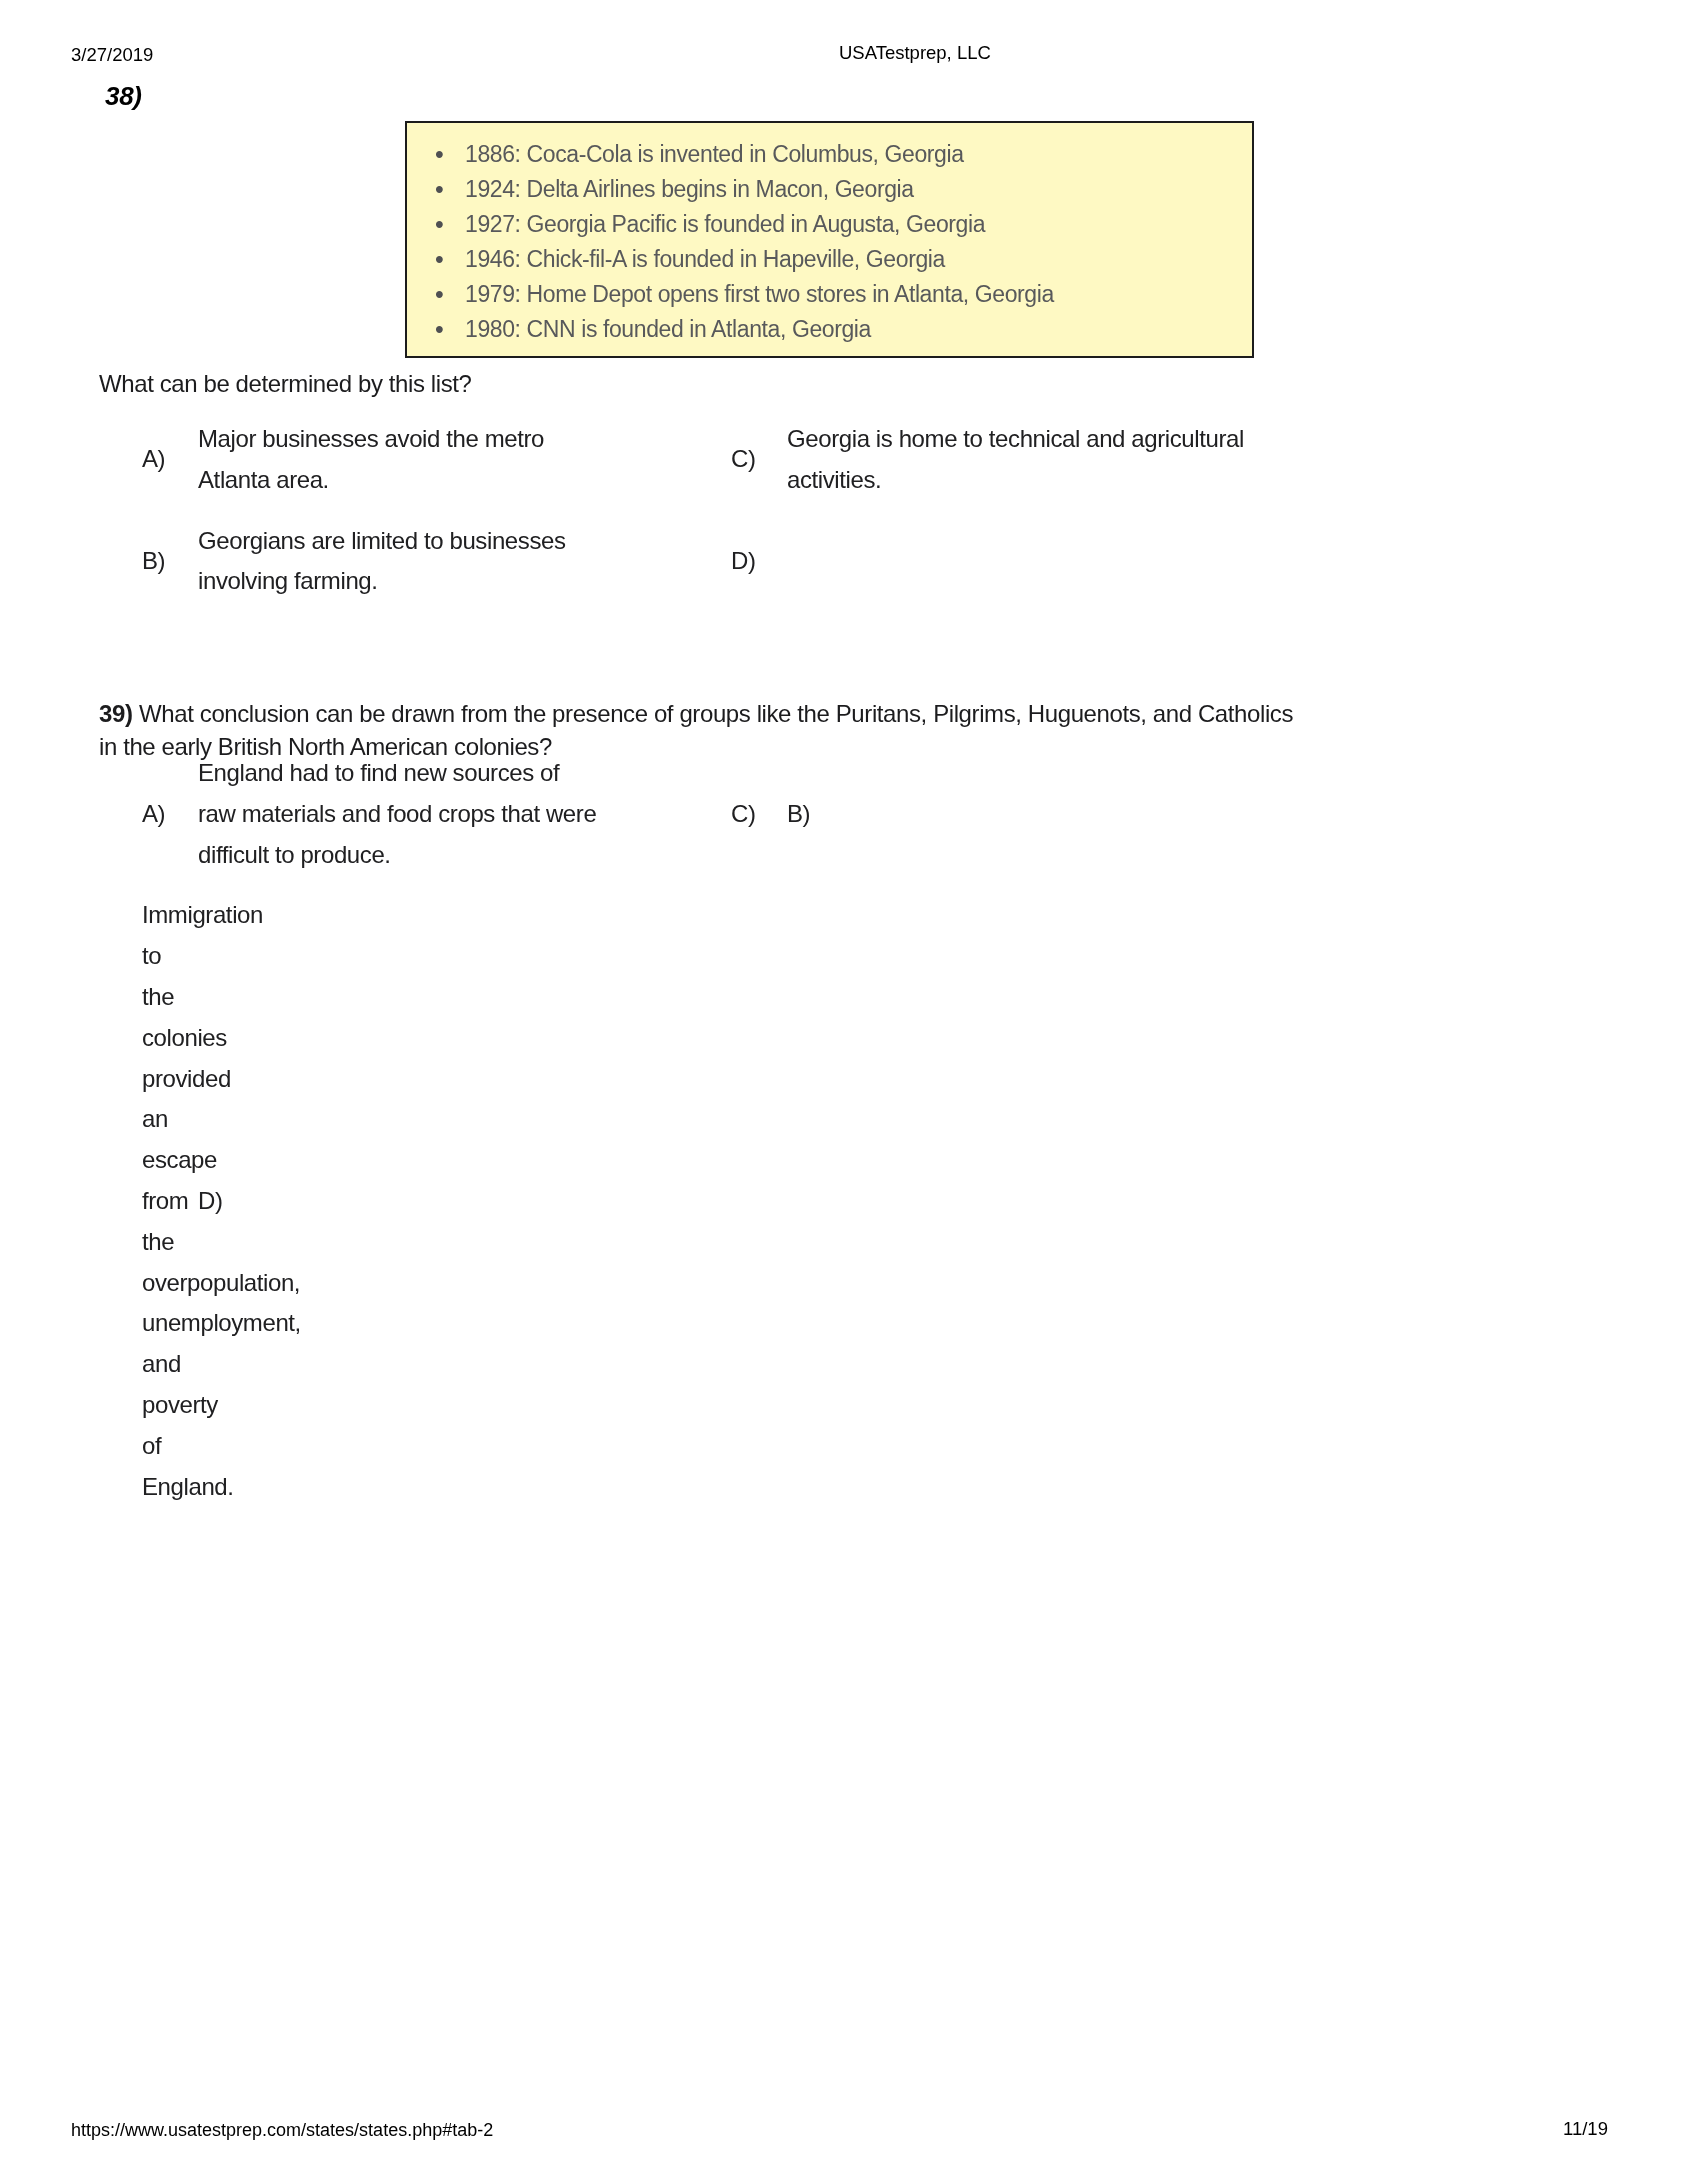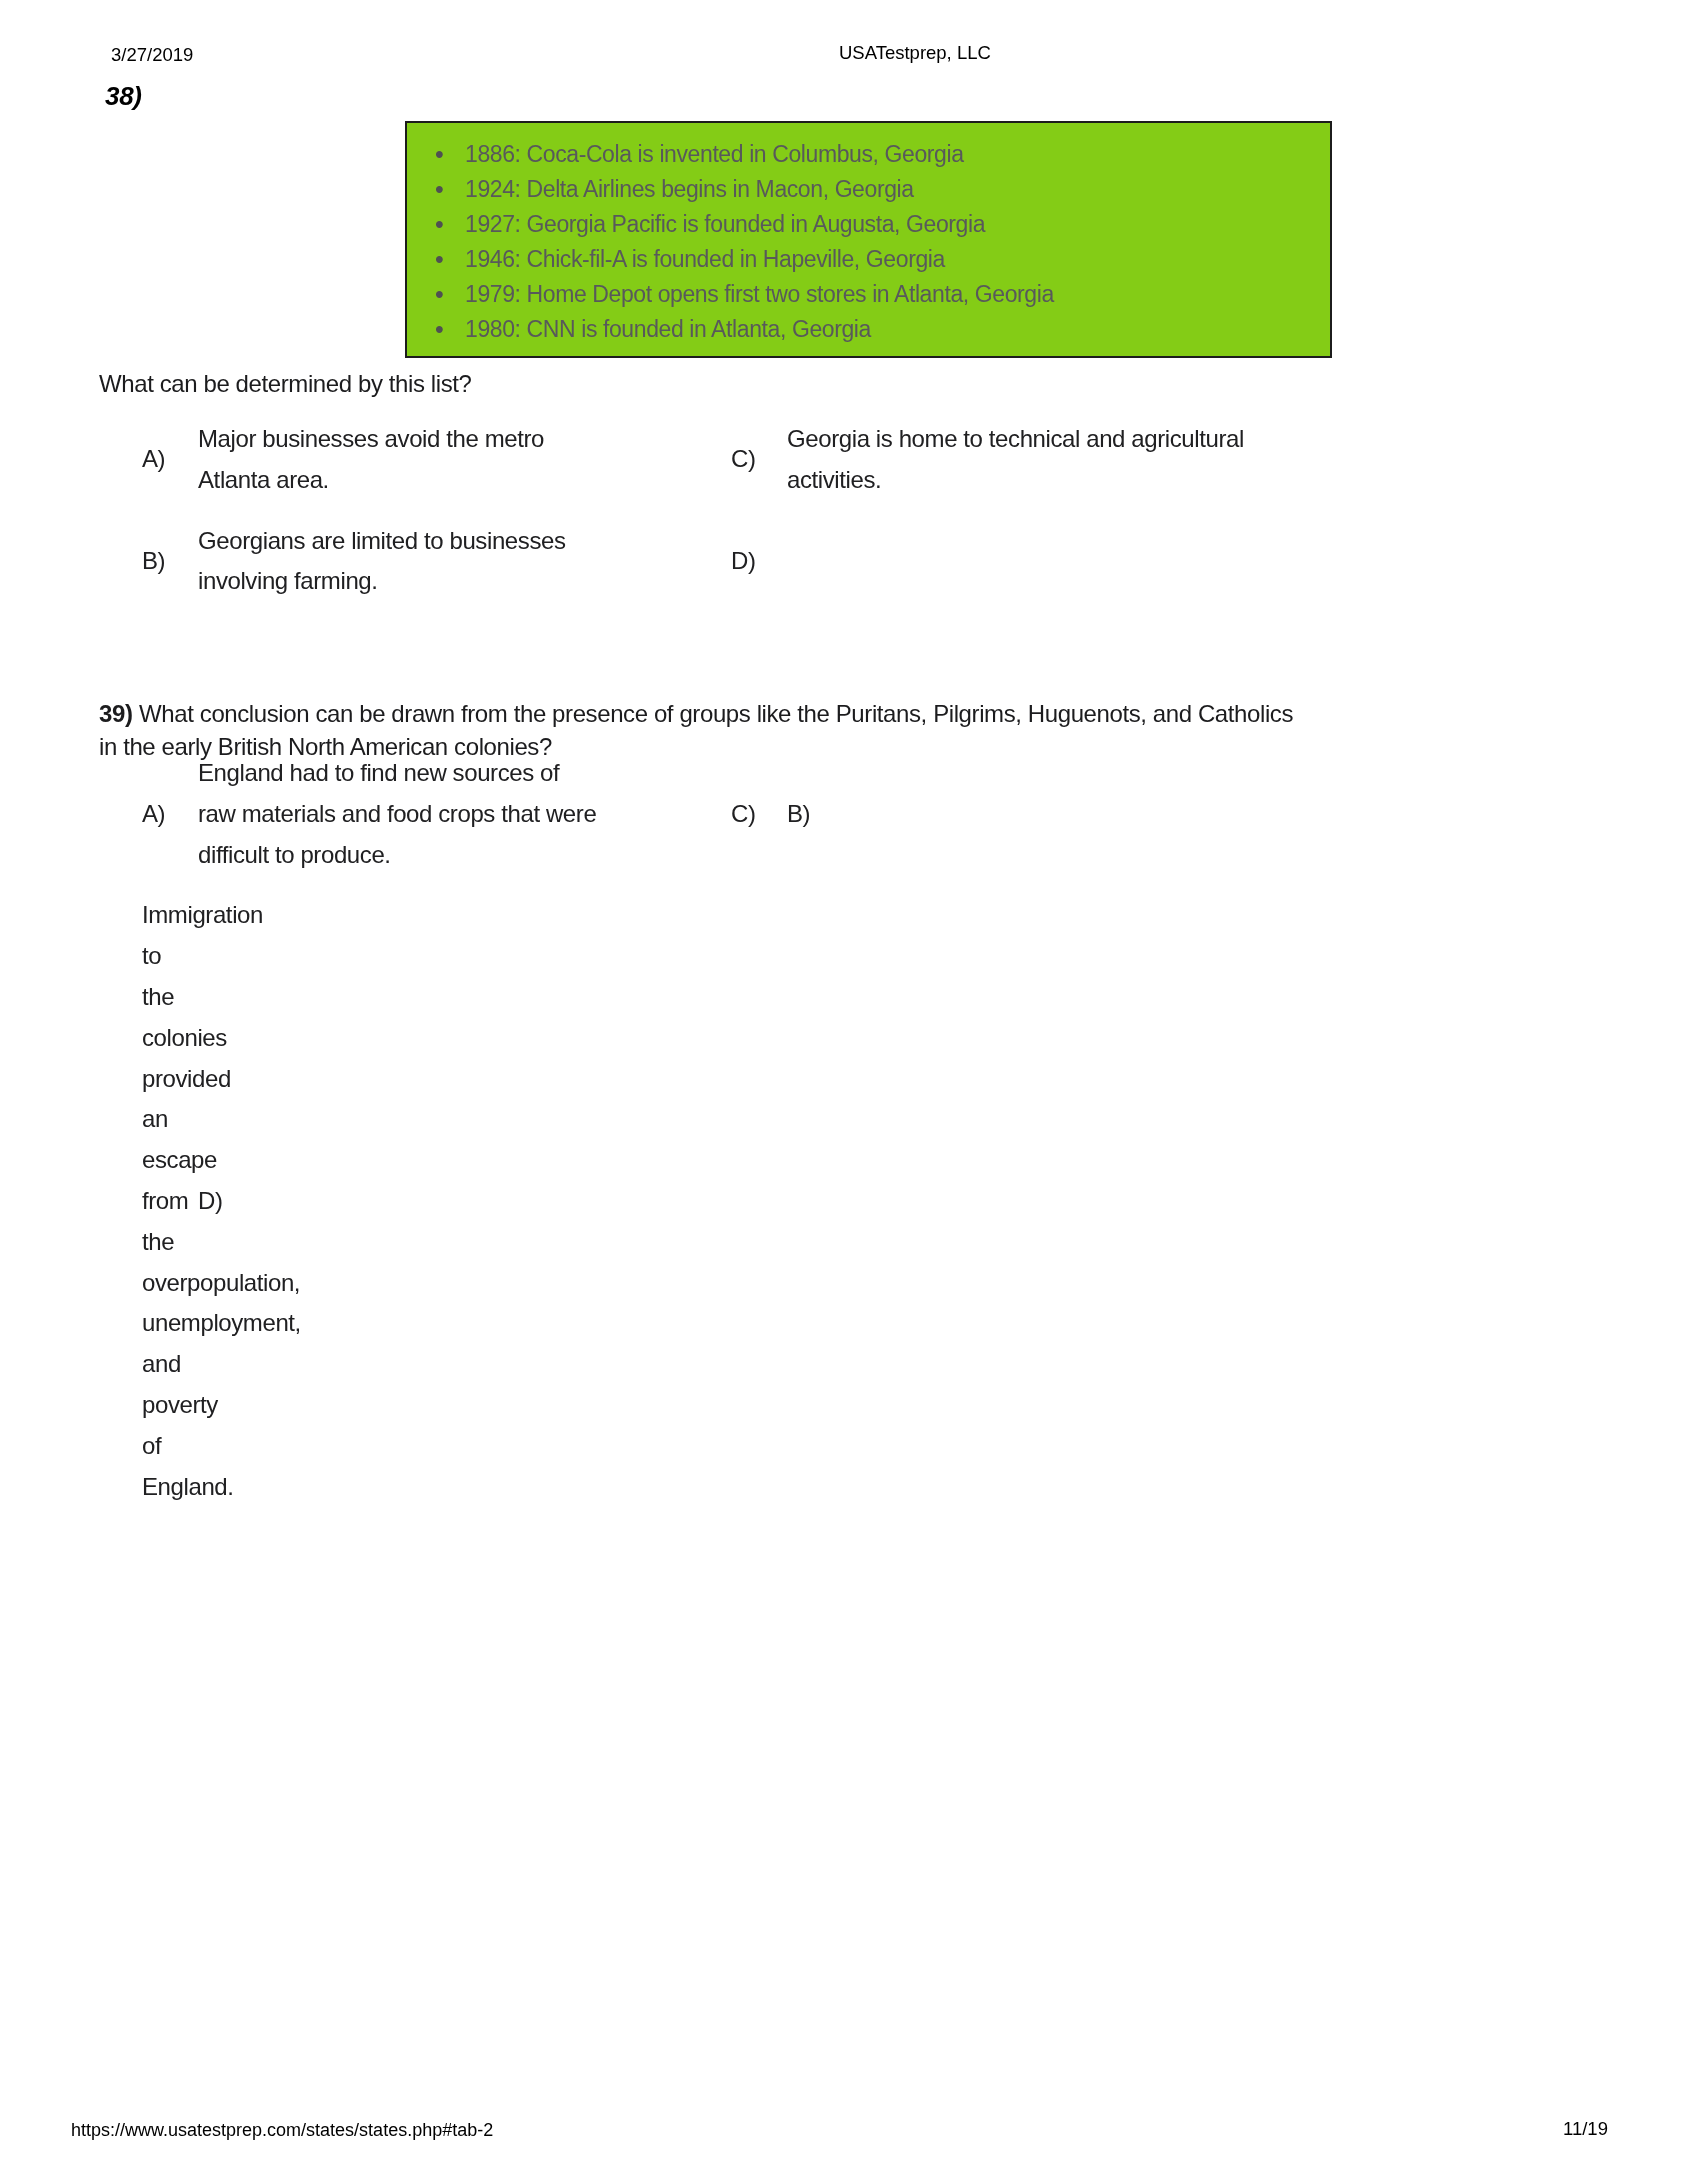--- a/index.html
+++ b/index.html
@@ -6,35 +6,35 @@
   html,body { background:#ffffff; }
   body {
     width:1687px; height:2183px;
     position:relative;
     font-family:"Liberation Sans", sans-serif;
     color:#000;
     overflow:hidden;
   }
 
   
-  .header-date   { position:absolute; left:71px; top:44px;  font-size:18.5px; color:#000;margin-left:40px; }
+  .header-date   { position:absolute; left:71px; top:44px;  font-size:18.5px; color:#000; }
   .header-title  { position:absolute; left:839px; top:42px; font-size:18.5px; color:#000; }
   .footer-url    { position:absolute; left:71px; top:2120px; font-size:18px; color:#000; }
   .footer-page   { position:absolute; left:1563px; top:2118px; font-size:18.5px; color:#000; }
 
   
   .q38-number {
     position:absolute; left:105px; top:81px;
     font-size:26px; font-weight:bold; letter-spacing:-0.3px;font-style:italic;
   }
   .stimulus-box {
     position:absolute; left:405px; top:121px;
-    width:927px; height:237px;
+    width:849px; height:237px;
     border:2.6px solid #1c1c1c;
-    background:#84cc16;
+    background:#fef9c3;
   }
   .stimulus-box ul { list-style:none; padding:14px 13.2px 13.2px 58px; }
   .stimulus-box li {
     position:relative;
     font-size:23px; line-height:35px;
     color:#58595b; letter-spacing:-0.4px;
   }
   .stimulus-box li::before {
     content:"\2022";
     position:absolute; left:-30px;

